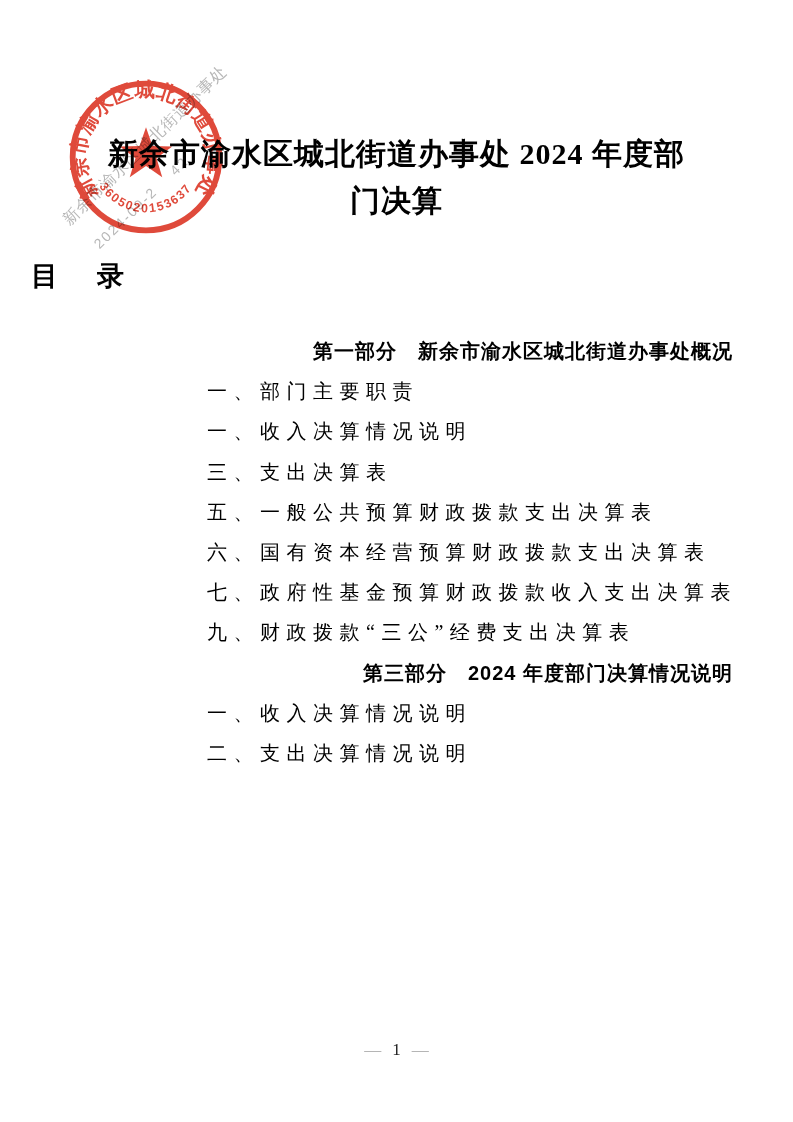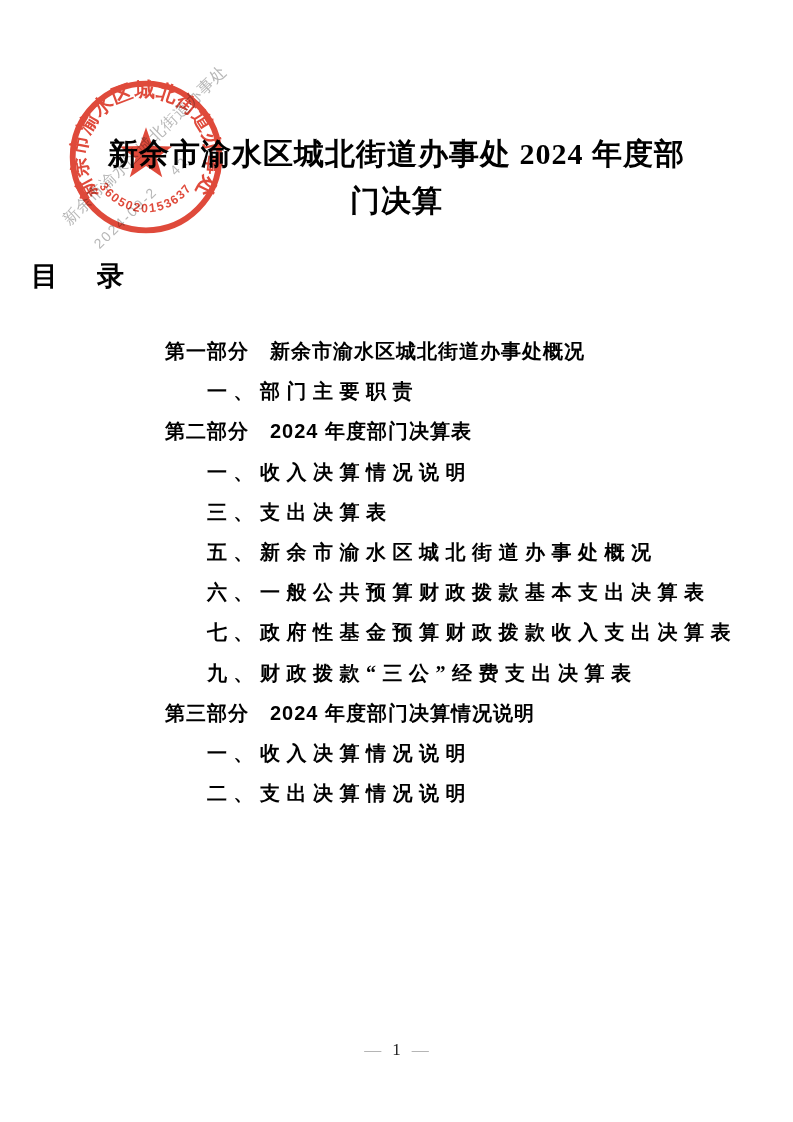--- a/index.html
+++ b/index.html
@@ -26,23 +26,23 @@
   }
   
   .toc-heading{
     position:absolute;top:258px;left:0;width:100%;
     font-size:27px;font-weight:bold;letter-spacing:6px;z-index:2;margin-left:31px;
   }
   .toc-list{position:absolute;top:331px;left:165px;right:60px;z-index:2;}
   .toc-row{line-height:40.2px;white-space:nowrap;}
   .toc-row.section{
     font-family:"Liberation Sans","DejaVu Sans",sans-serif;
-    font-weight:bold;font-size:20px;letter-spacing:1px;
+    font-weight:bold;font-size:20px;letter-spacing:1px;text-align:right;
   }
-  .toc-row.item{padding-left:42px;font-size:20px;letter-spacing:6.5px;font-weight:bold;}
+  .toc-row.item{padding-left:42px;font-size:20px;letter-spacing:6.5px;}
   
   .footer{position:absolute;top:1040px;left:0;width:100%;text-align:center;font-size:17px;z-index:2;}
   .footer .dash{color:#a9a9a9;margin:0 11px;}
   .footer .num{color:#222;}
 </style>
 </head>
 <body>
 
 <div class="page">
 
@@ -66,25 +66,24 @@
     </text>
     <text font-size="11.5" font-weight="bold" font-family="Liberation Sans, DejaVu Sans, sans-serif" fill="#dd3a2a">
       <textPath xlink:href="#arcBot" href="#arcBot" startOffset="0" textLength="102" lengthAdjust="spacing">3605020153637</textPath>
     </text>
   </svg>
 
   <div class="toc-heading">目　录</div>
   <div class="toc-list">
       <div class="toc-row section">第一部分　新余市渝水区城北街道办事处概况</div>
       <div class="toc-row item">一、部门主要职责</div>
-      <div class="toc-row section">第二部分　2024 年度部门决算表</div>
       <div class="toc-row item">一、收入决算情况说明</div>
       <div class="toc-row item">三、支出决算表</div>
-      <div class="toc-row item">五、新余市渝水区城北街道办事处概况</div>
-      <div class="toc-row item">六、一般公共预算财政拨款基本支出决算表</div>
+      <div class="toc-row item">五、一般公共预算财政拨款支出决算表</div>
+      <div class="toc-row item">六、国有资本经营预算财政拨款支出决算表</div>
       <div class="toc-row item">七、政府性基金预算财政拨款收入支出决算表</div>
       <div class="toc-row item">九、财政拨款“三公”经费支出决算表</div>
       <div class="toc-row section">第三部分　2024 年度部门决算情况说明</div>
       <div class="toc-row item">一、收入决算情况说明</div>
       <div class="toc-row item">二、支出决算情况说明</div>
     </div>
 
   <div class="footer">
     <span class="dash">—</span><span class="num">1</span><span class="dash">—</span>
   </div>

